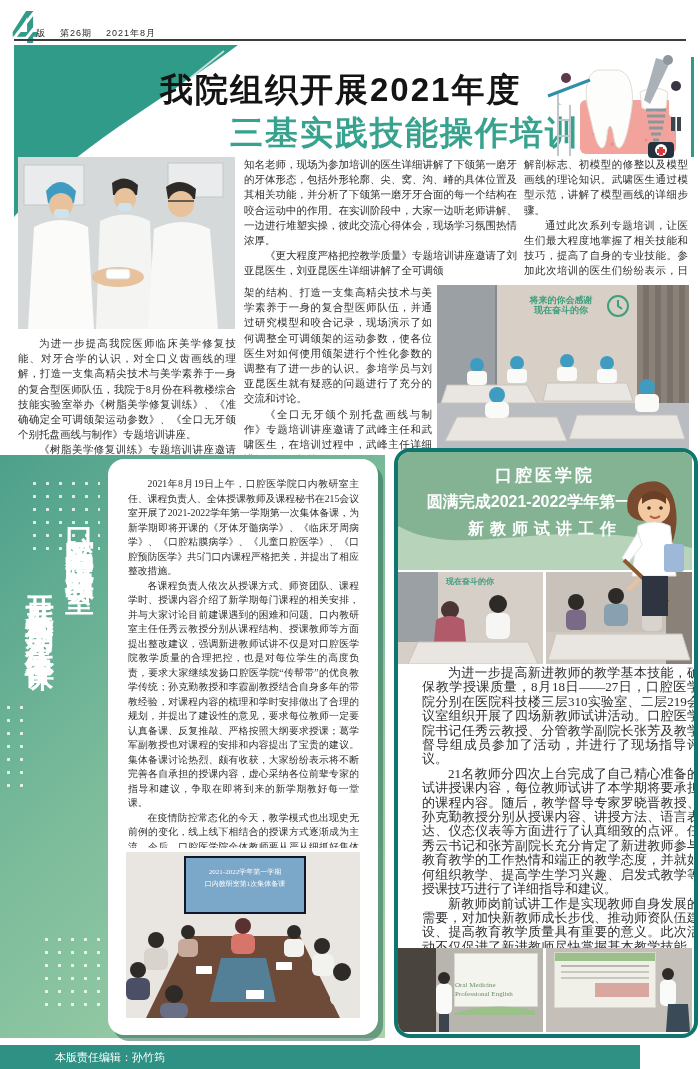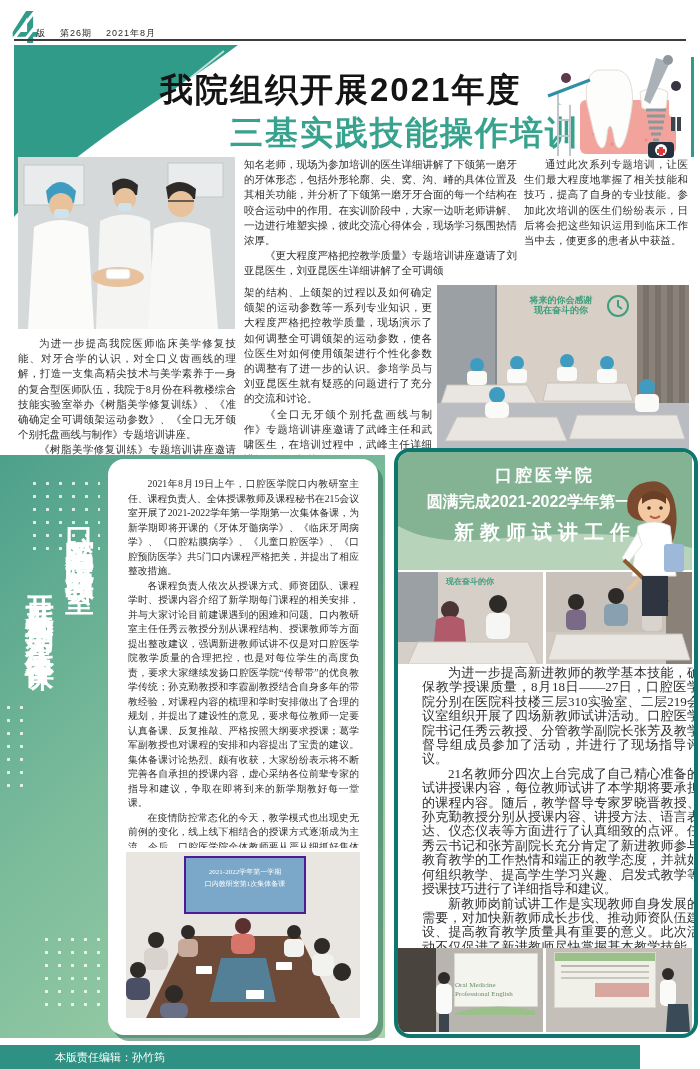--- a/index.html
+++ b/index.html
@@ -151,25 +151,26 @@
     <p class="ind">为进一步提高我院医师临床美学修复技能、对牙合学的认识，对全口义齿画线的理解，打造一支集高精尖技术与美学素养于一身的复合型医师队伍，我院于8月份在科教楼综合技能实验室举办《树脂美学修复训练》、《准确确定全可调颌架运动参数》、《全口无牙颌个别托盘画线与制作》专题培训讲座。</p>
     <p class="ind">《树脂美学修复训练》专题培训讲座邀请了业内</p>
   </div>
 
   <div class="abs jt" style="left:244px;top:157px;width:273px;height:127px;">
     <p>知名老师，现场为参加培训的医生详细讲解了下颌第一磨牙的牙体形态，包括外形轮廓、尖、窝、沟、嵴的具体位置及其相关功能，并分析了下颌第一磨牙牙合面的每一个结构在咬合运动中的作用。在实训阶段中，大家一边听老师讲解、一边进行堆塑实操，彼此交流心得体会，现场学习氛围热情浓厚。</p>
     <p class="ind">《更大程度严格把控教学质量》专题培训讲座邀请了刘亚昆医生，刘亚昆医生详细讲解了全可调颌</p>
   </div>
 
   <div class="abs jt" style="left:244px;top:285px;width:188px;height:188px;">
-    <p>架的结构、上颌架的过程以及如何确定颌架的运动参数等一系列专业知识，更大程度严格把控教学质量，现场演示了如何调整全可调颌架的运动参数，使各位医生对如何使用颌架进行个性化参数的调整有了进一步的认识。参培学员与刘亚昆医生就有疑惑的问题进行了充分的交流和讨论。</p>
+    <p>架的结构、打造一支集高精尖技术与美学素养于一身的复合型医师队伍，并通过研究模型和咬合记录，现场演示了如何调整全可调颌架的运动参数，使各位医生对如何使用颌架进行个性化参数的调整有了进一步的认识。参培学员与刘亚昆医生就有疑惑的问题进行了充分的交流和讨论。</p>
     <p class="ind">《全口无牙颌个别托盘画线与制作》专题培训讲座邀请了武峰主任和武啸医生，在培训过程中，武峰主任详细讲解了无牙颌的</p>
   </div>
 
   <div class="abs jt" style="left:524px;top:157px;width:164px;height:124px;">
+    <p>解剖标志、初模型的修整以及模型画线的理论知识。武啸医生通过模型示范，讲解了模型画线的详细步骤。</p>
     <p class="ind">通过此次系列专题培训，让医生们最大程度地掌握了相关技能和技巧，提高了自身的专业技能。参加此次培训的医生们纷纷表示，日后将会把这些知识运用到临床工作当中去，使更多的患者从中获益。</p>
   </div>
 
   <div class="abs photo" style="left:437px;top:285px;width:252px;height:164px;background:#d8d0c6;">
     <div class="abs" style="left:200px;top:0;width:52px;height:164px;background:repeating-linear-gradient(90deg,#8a8178 0 6px,#7a726a 6px 12px);"></div>
     <div class="abs" style="left:0;top:0;width:58px;height:120px;background:#9aa0a4;border-right:2px solid #858b8f;"></div>
     <div class="abs wall-text" style="left:78px;top:10px;width:92px;">
       <div>将来的你会感谢</div>
       <div>现在奋斗的你</div>
     </div>
@@ -211,21 +212,21 @@
   </div>
 
   <div class="abs" id="card"></div>
   <div class="abs jt" id="card-text">
     <p class="ind">2021年8月19日上午，口腔医学院口内教研室主任、课程负责人、全体授课教师及课程秘书在215会议室开展了2021-2022学年第一学期第一次集体备课，为新学期即将开课的《牙体牙髓病学》、《临床牙周病学》、《口腔粘膜病学》、《儿童口腔医学》、《口腔预防医学》共5门口内课程严格把关，并提出了相应整改措施。</p>
     <p class="ind">各课程负责人依次从授课方式、师资团队、课程学时、授课内容介绍了新学期每门课程的相关安排，并与大家讨论目前建课遇到的困难和问题。口内教研室主任任秀云教授分别从课程结构、授课教师等方面提出整改建议，强调新进教师试讲不仅是对口腔医学院教学质量的合理把控，也是对每位学生的高度负责，要求大家继续发扬口腔医学院“传帮带”的优良教学传统；孙克勤教授和李霞副教授结合自身多年的带教经验，对课程内容的梳理和学时安排做出了合理的规划，并提出了建设性的意见，要求每位教师一定要认真备课、反复推敲、严格按照大纲要求授课；葛学军副教授也对课程的安排和内容提出了宝贵的建议。集体备课讨论热烈、颇有收获，大家纷纷表示将不断完善各自承担的授课内容，虚心采纳各位前辈专家的指导和建议，争取在即将到来的新学期教好每一堂课。</p>
     <p class="ind">在疫情防控常态化的今天，教学模式也出现史无前例的变化，线上线下相结合的授课方式逐渐成为主流。今后，口腔医学院全体教师要从严从细抓好集体备课，群策群力、相互学习和促进，以适应新的教学模式，更大程度严格把控教学质量，避免教学事故的发生。</p>
   </div>
 
   <div class="abs photo" style="left:126px;top:852px;width:234px;height:166px;background:#e9e6e2;">
-    <div class="abs" style="left:58px;top:4px;width:122px;height:58px;background:#7ba7c8;border:2px solid #4c1d95;box-sizing:border-box;
+    <div class="abs" style="left:58px;top:4px;width:122px;height:58px;background:#7ba7c8;border:2px solid #0f172a;box-sizing:border-box;
                 text-align:center;color:#fff;font-size:7px;line-height:12px;padding-top:8px;">
       <div>2021-2022学年第一学期</div>
       <div>口内教研室第1次集体备课</div>
     </div>
     <svg class="abs" style="left:0;top:54px;" width="234" height="112" viewBox="0 0 234 112">
       <polygon points="60,30 174,30 214,112 20,112" fill="#6e4a38"></polygon>
       <polygon points="95,52 140,52 150,96 84,96" fill="#4f8aa8" opacity=".85"></polygon>
       <g>
         <circle cx="30" cy="34" r="8" fill="#2e2a28"></circle>
           <rect x="18" y="42" width="24" height="22" rx="6" fill="#d8d3cc"></rect>
@@ -252,21 +253,21 @@
     </svg>
   </div>
 
   <div class="abs" id="rframe">
     <div id="gtitle">
       <svg class="abs" style="left:0;top:0;" width="294" height="118" viewBox="0 0 294 118">
         <path d="M0,118 L0,74 C70,112 150,58 294,96 L294,118 Z" fill="#b7d4ba"></path>
       </svg>
       <div class="t sans" style="margin:12px auto 0;font-size:17px;letter-spacing:3px;">口腔医学院</div>
       <div class="t sans" style="margin:5px auto 0;font-size:16px;">圆满完成2021-2022学年第一学期</div>
-      <div class="t sans" style="margin:6px auto 4px;font-size:20px;letter-spacing:6px;">新教师试讲工作</div>
+      <div class="t sans" style="margin:6px auto 4px;font-size:16px;letter-spacing:6px;">新教师试讲工作</div>
     </div>
 
     <svg class="abs" style="left:204px;top:22px;z-index:3;" width="92" height="150" viewBox="0 0 92 150">
       <path d="M38,10 q26,-10 34,16 q6,22 -2,44 l-12,6 l-4,-30 q-22,4 -28,-8 q-4,-20 12,-28" fill="#7a4a2f"></path>
       <circle cx="52" cy="34" r="16" fill="#f2c9a0"></circle>
       <path d="M40,30 q12,-10 24,0 l0,-8 q-12,-10 -24,0 Z" fill="#6a3f28"></path>
       <circle cx="47" cy="34" r="1.8" fill="#3a2a22"></circle>
         <circle cx="59" cy="34" r="1.8" fill="#3a2a22"></circle>
       <path d="M48,42 q5,4 10,0" stroke="#b25a4a" stroke-width="2" fill="none"></path>
       <path d="M36,52 q16,-8 32,0 l6,50 h-44 Z" fill="#ffffff" stroke="#e2e2e2"></path>

